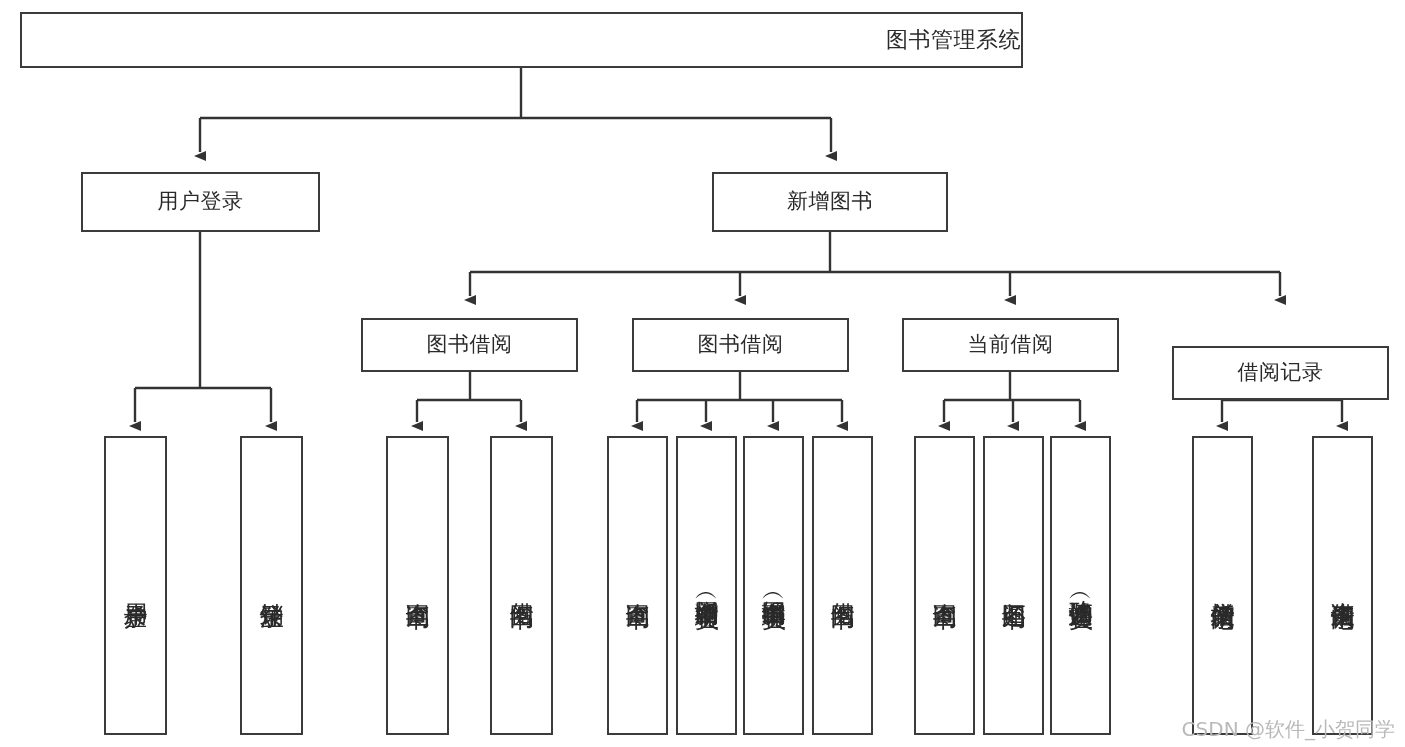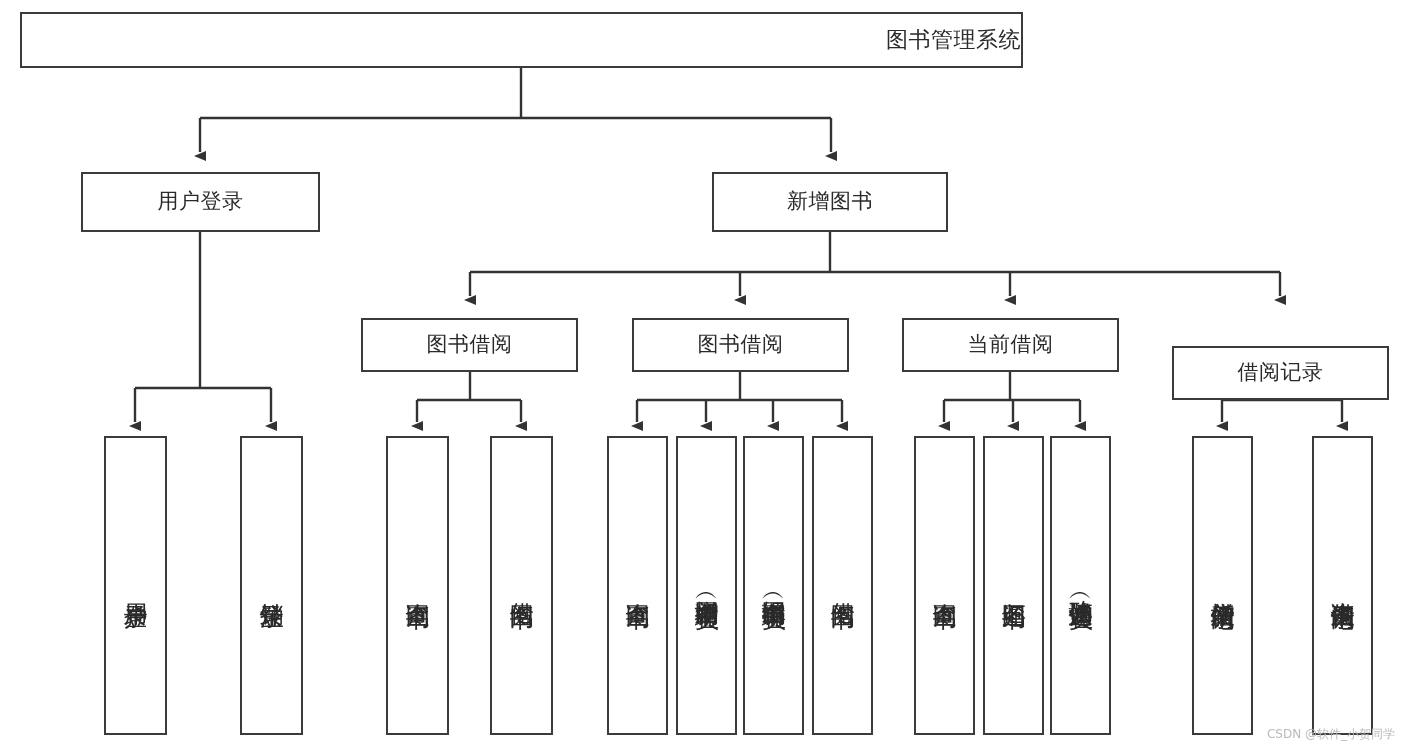--- a/index.html
+++ b/index.html
@@ -62,21 +62,21 @@
     text-orientation: upright;
     font-size: 24px;
     line-height: 1.18;
     letter-spacing: 1px;
     max-height: 100%;
   }
   #watermark {
     position: absolute;
     right: 10px;
     bottom: 4px;
-    font-size: 12px;
+    font-size: 20px;
     color: #b9b9b9;
     white-space: nowrap;
     z-index: 5;
     font-family: "DejaVu Sans", "Liberation Sans", sans-serif;
   }
 </style>
 </head>
 <body>
 
 <div id="diagram-root">

